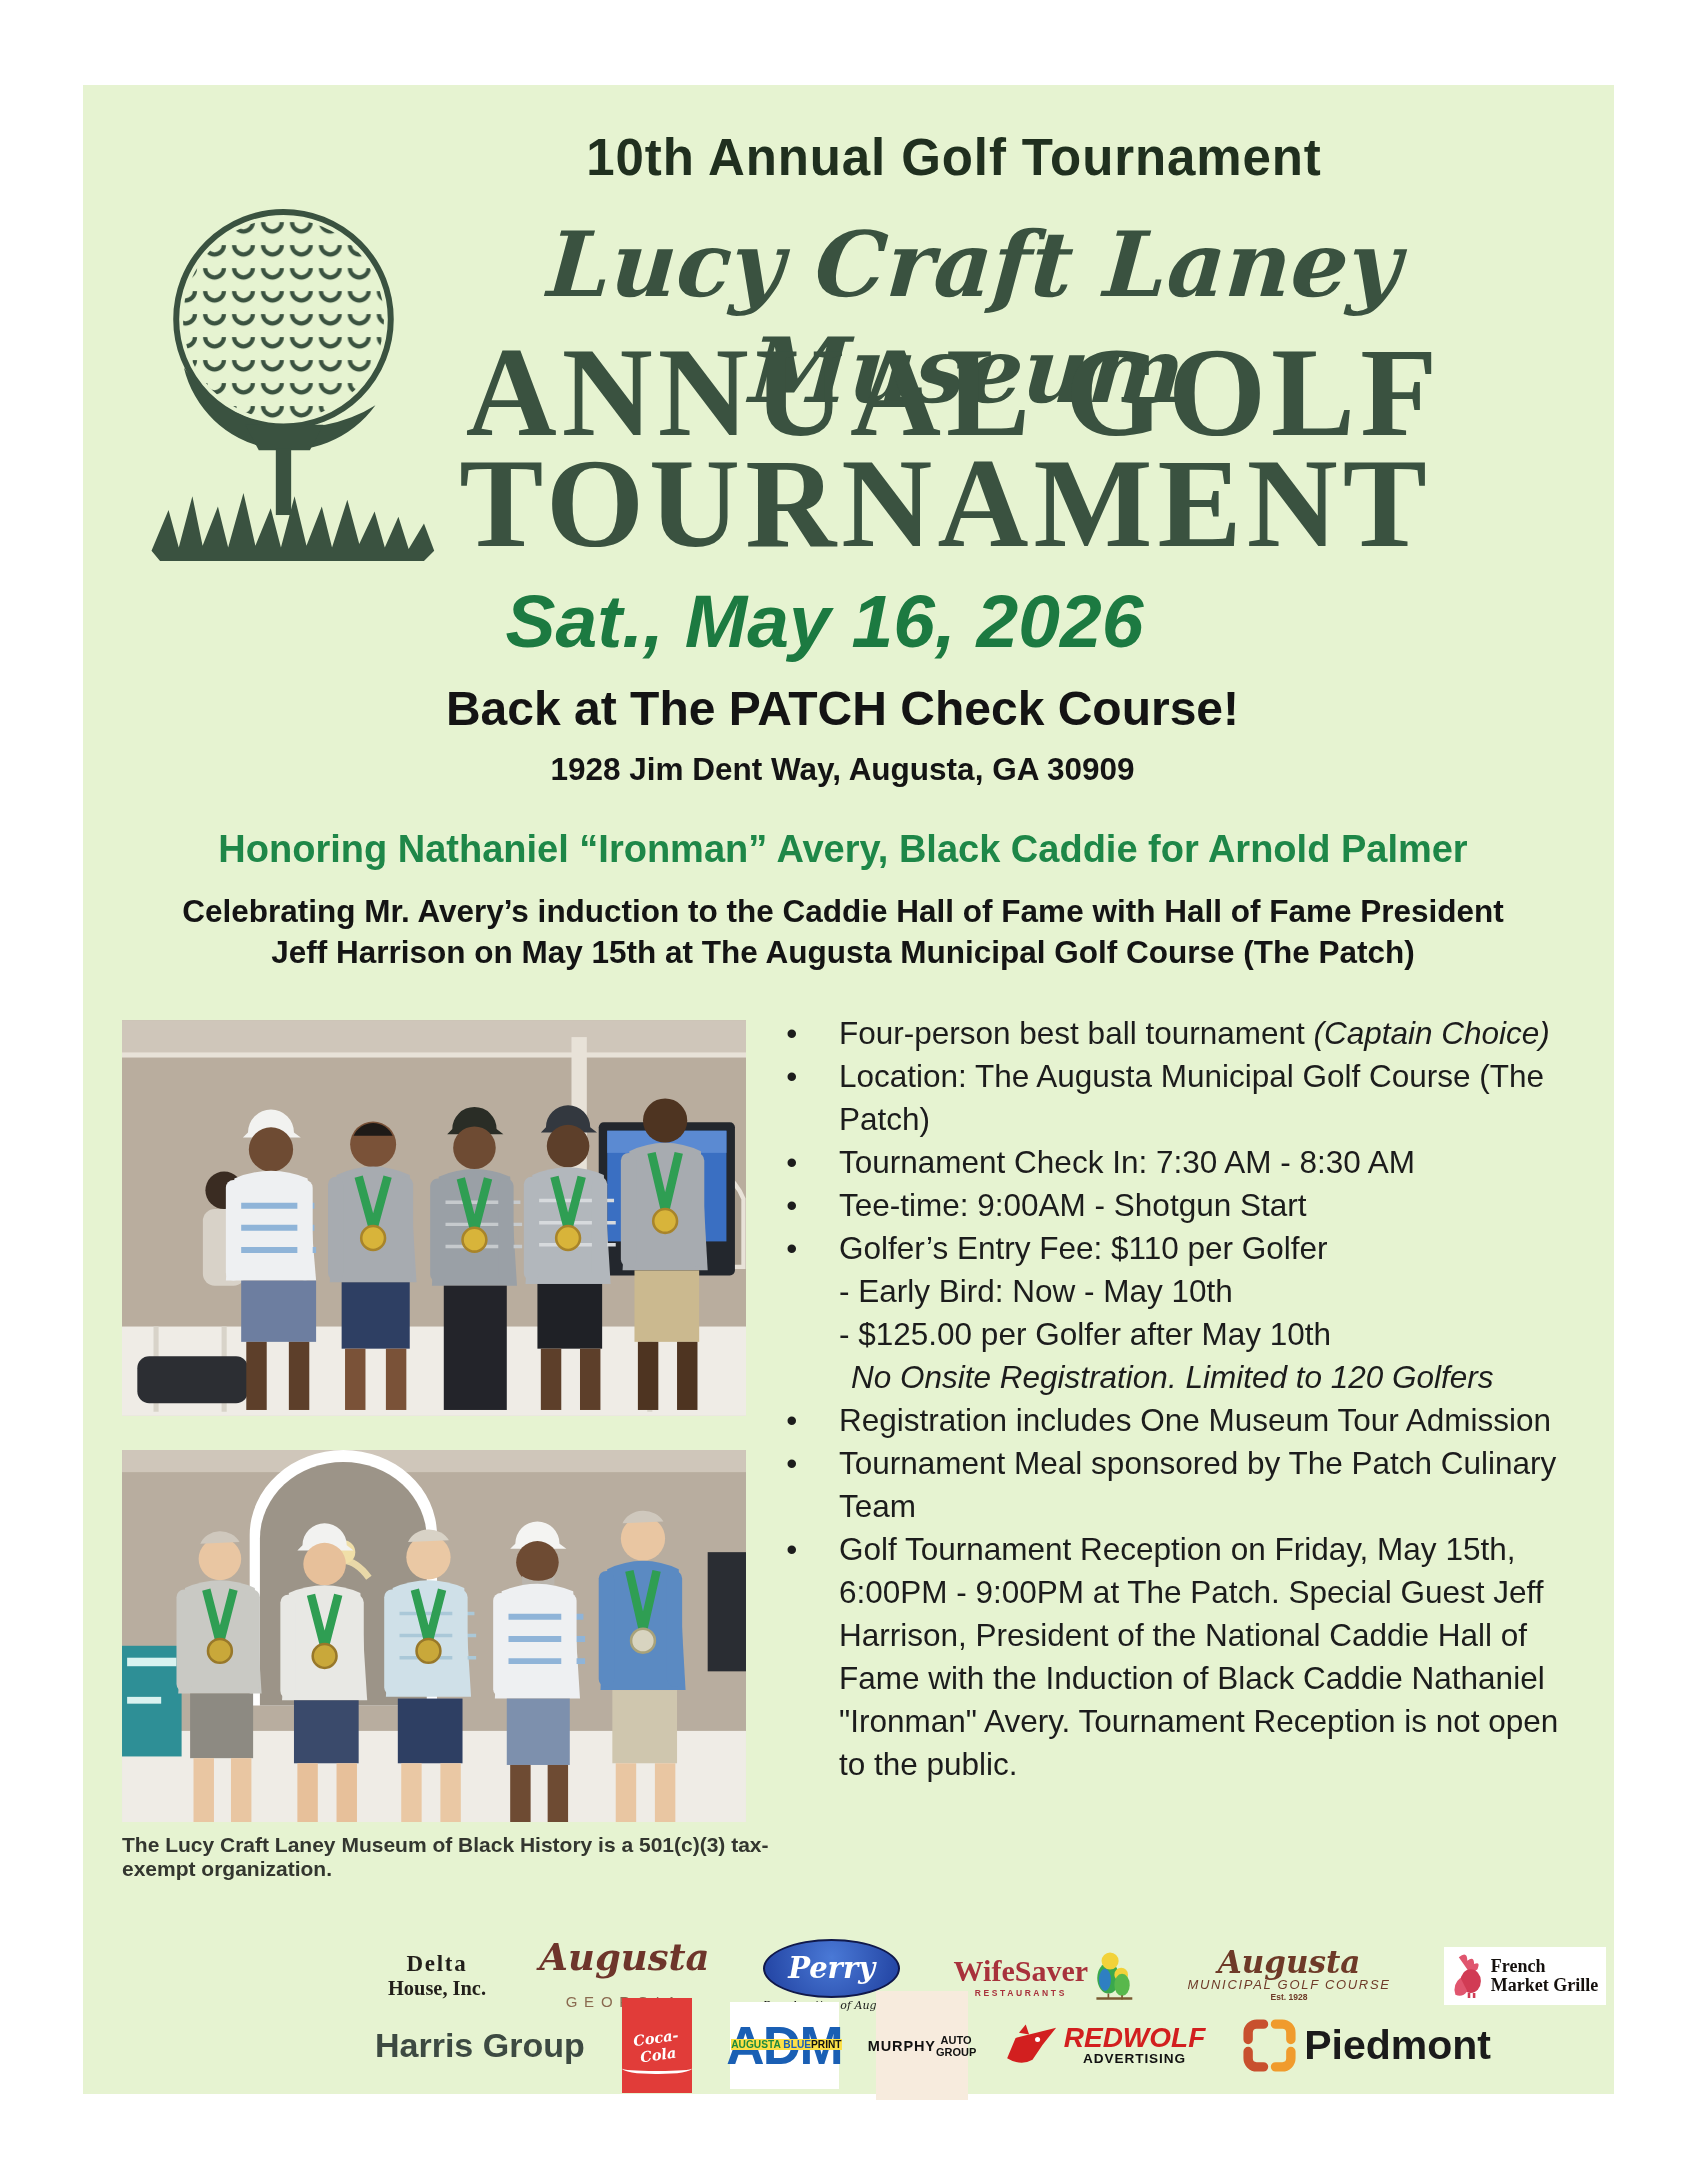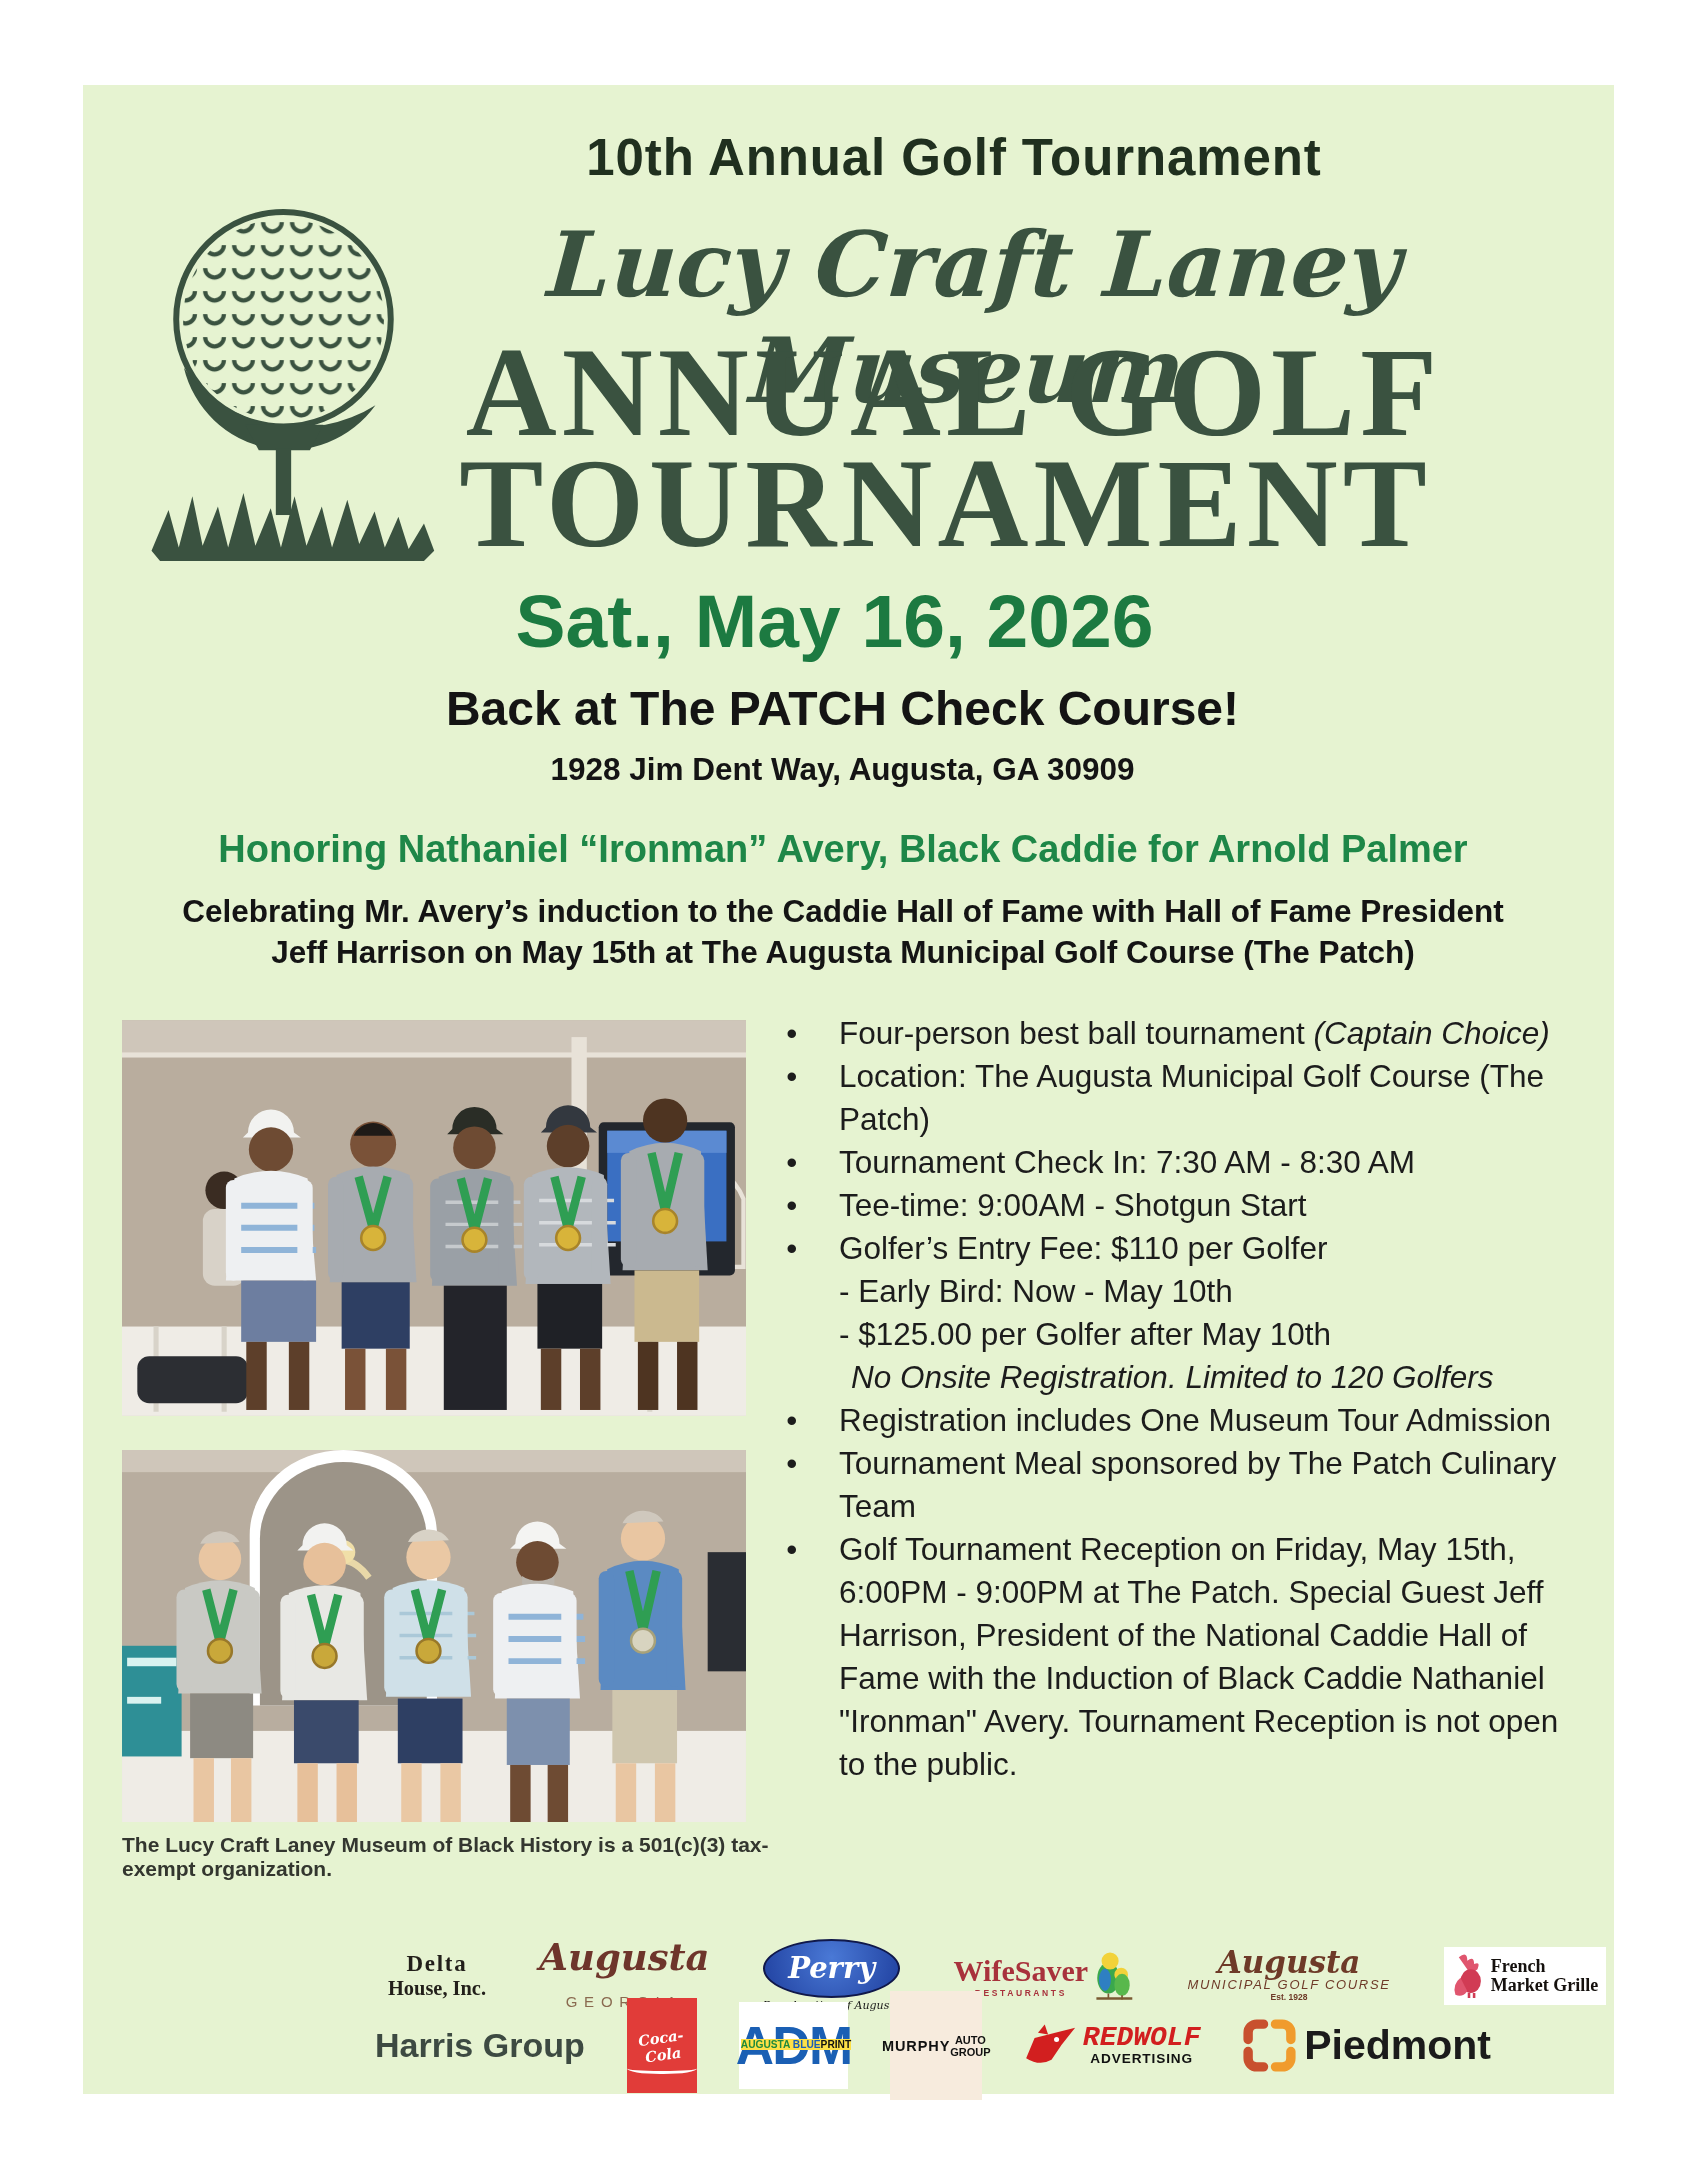--- a/index.html
+++ b/index.html
@@ -11,21 +11,21 @@
   .serif{font-family:"Liberation Serif",serif;}
 
   
   .topline{left:375px;top:128px;width:1158px;font-size:51px;font-weight:bold;color:#20301f;letter-spacing:0.9px;}
   .scriptline{left:443px;top:211px;width:1056px;font-size:90px;font-weight:bold;font-style:italic;
               color:#3a5240;font-family:"DejaVu Serif",serif;transform:skewX(-4deg);}
   .bigtitle1{left:375px;top:330px;width:1158px;font-size:126px;font-weight:bold;color:#3a5240;letter-spacing:5.1px;line-height:1;}
   .bigtitle2{left:358px;top:441px;width:1175px;font-size:126px;font-weight:bold;color:#3a5240;letter-spacing:5.1px;line-height:1;}
 
   
-  .dateline{left:238px;top:578px;width:1193px;font-size:75px;font-weight:bold;color:#1c7a41;}
+  .dateline{left:228px;top:578px;width:1193px;font-size:75px;font-weight:bold;color:#1c7a41;font-style:italic;}
   .venueline{left:246px;top:681px;width:1193px;font-size:48px;font-weight:bold;color:#141414;}
   .addrline{left:246px;top:751px;width:1193px;font-size:31.5px;font-weight:bold;color:#141414;}
 
   
   .hon1{left:119px;top:828px;width:1448px;font-size:38px;font-weight:bold;color:#1e8748;}
   .hon2{left:119px;top:893px;width:1448px;font-size:31.5px;font-weight:bold;color:#141414;}
   .hon3{left:119px;top:934px;width:1448px;font-size:31.5px;font-weight:bold;color:#141414;}
 
   
   .photo1{left:122px;top:1020px;width:624px;height:396px;}
@@ -69,21 +69,21 @@
   .coke-script{font-family:"DejaVu Serif",serif;font-style:italic;font-weight:bold;font-size:14.5px;color:#fff;transform:rotate(-8deg);}
   .coke-wave{position:absolute;left:0;bottom:19px;width:100%;height:8.5px;border-bottom:3.4px solid #fff;border-radius:50%;}
   .adm-box{width:109px;height:87px;background:#ffffff;display:flex;align-items:center;justify-content:center;position:relative;}
   .adm-big{font-size:53px;font-weight:bold;color:#1a5fb4;letter-spacing:-1.7px;font-family:"Liberation Sans",sans-serif;}
   .adm-band{position:absolute;left:1.7px;top:37px;background:#fde047;font-size:10.2px;font-weight:bold;white-space:nowrap;}
   .adm-band .g{color:#1f8a3c;} .adm-band .b{color:#1a5fb4;} .adm-band .k{color:#111;}
   .murphy-box{width:92px;height:109px;background:#f7ebdd;display:flex;align-items:center;justify-content:center;}
   .murphy-top{font-size:14.5px;font-weight:bold;color:#111;letter-spacing:0.9px;}
   .murphy-bot{font-size:11px;font-weight:bold;color:#111;text-align:center;}
   .rw-wrap{display:flex;align-items:center;gap:3.4px;}
-  .rw-text1{font-family:Liberation Mono, monospace;font-style:italic;font-weight:bold;font-size:28px;color:#d21f1f;line-height:0.9;}
+  .rw-text1{font-family:Liberation Sans, sans-serif;font-style:italic;font-weight:bold;font-size:28px;color:#d21f1f;line-height:0.9;}
   .rw-text2{font-size:13.6px;font-weight:bold;color:#111;letter-spacing:0.9px;}
   .pied-wrap{display:flex;align-items:center;gap:8.5px;}
   .pied-text{font-size:41px;font-weight:bold;color:#1b1b1b;}
 </style>
 </head>
 <body>
 
 <div class="page">
   <div class="panel"></div>
 

